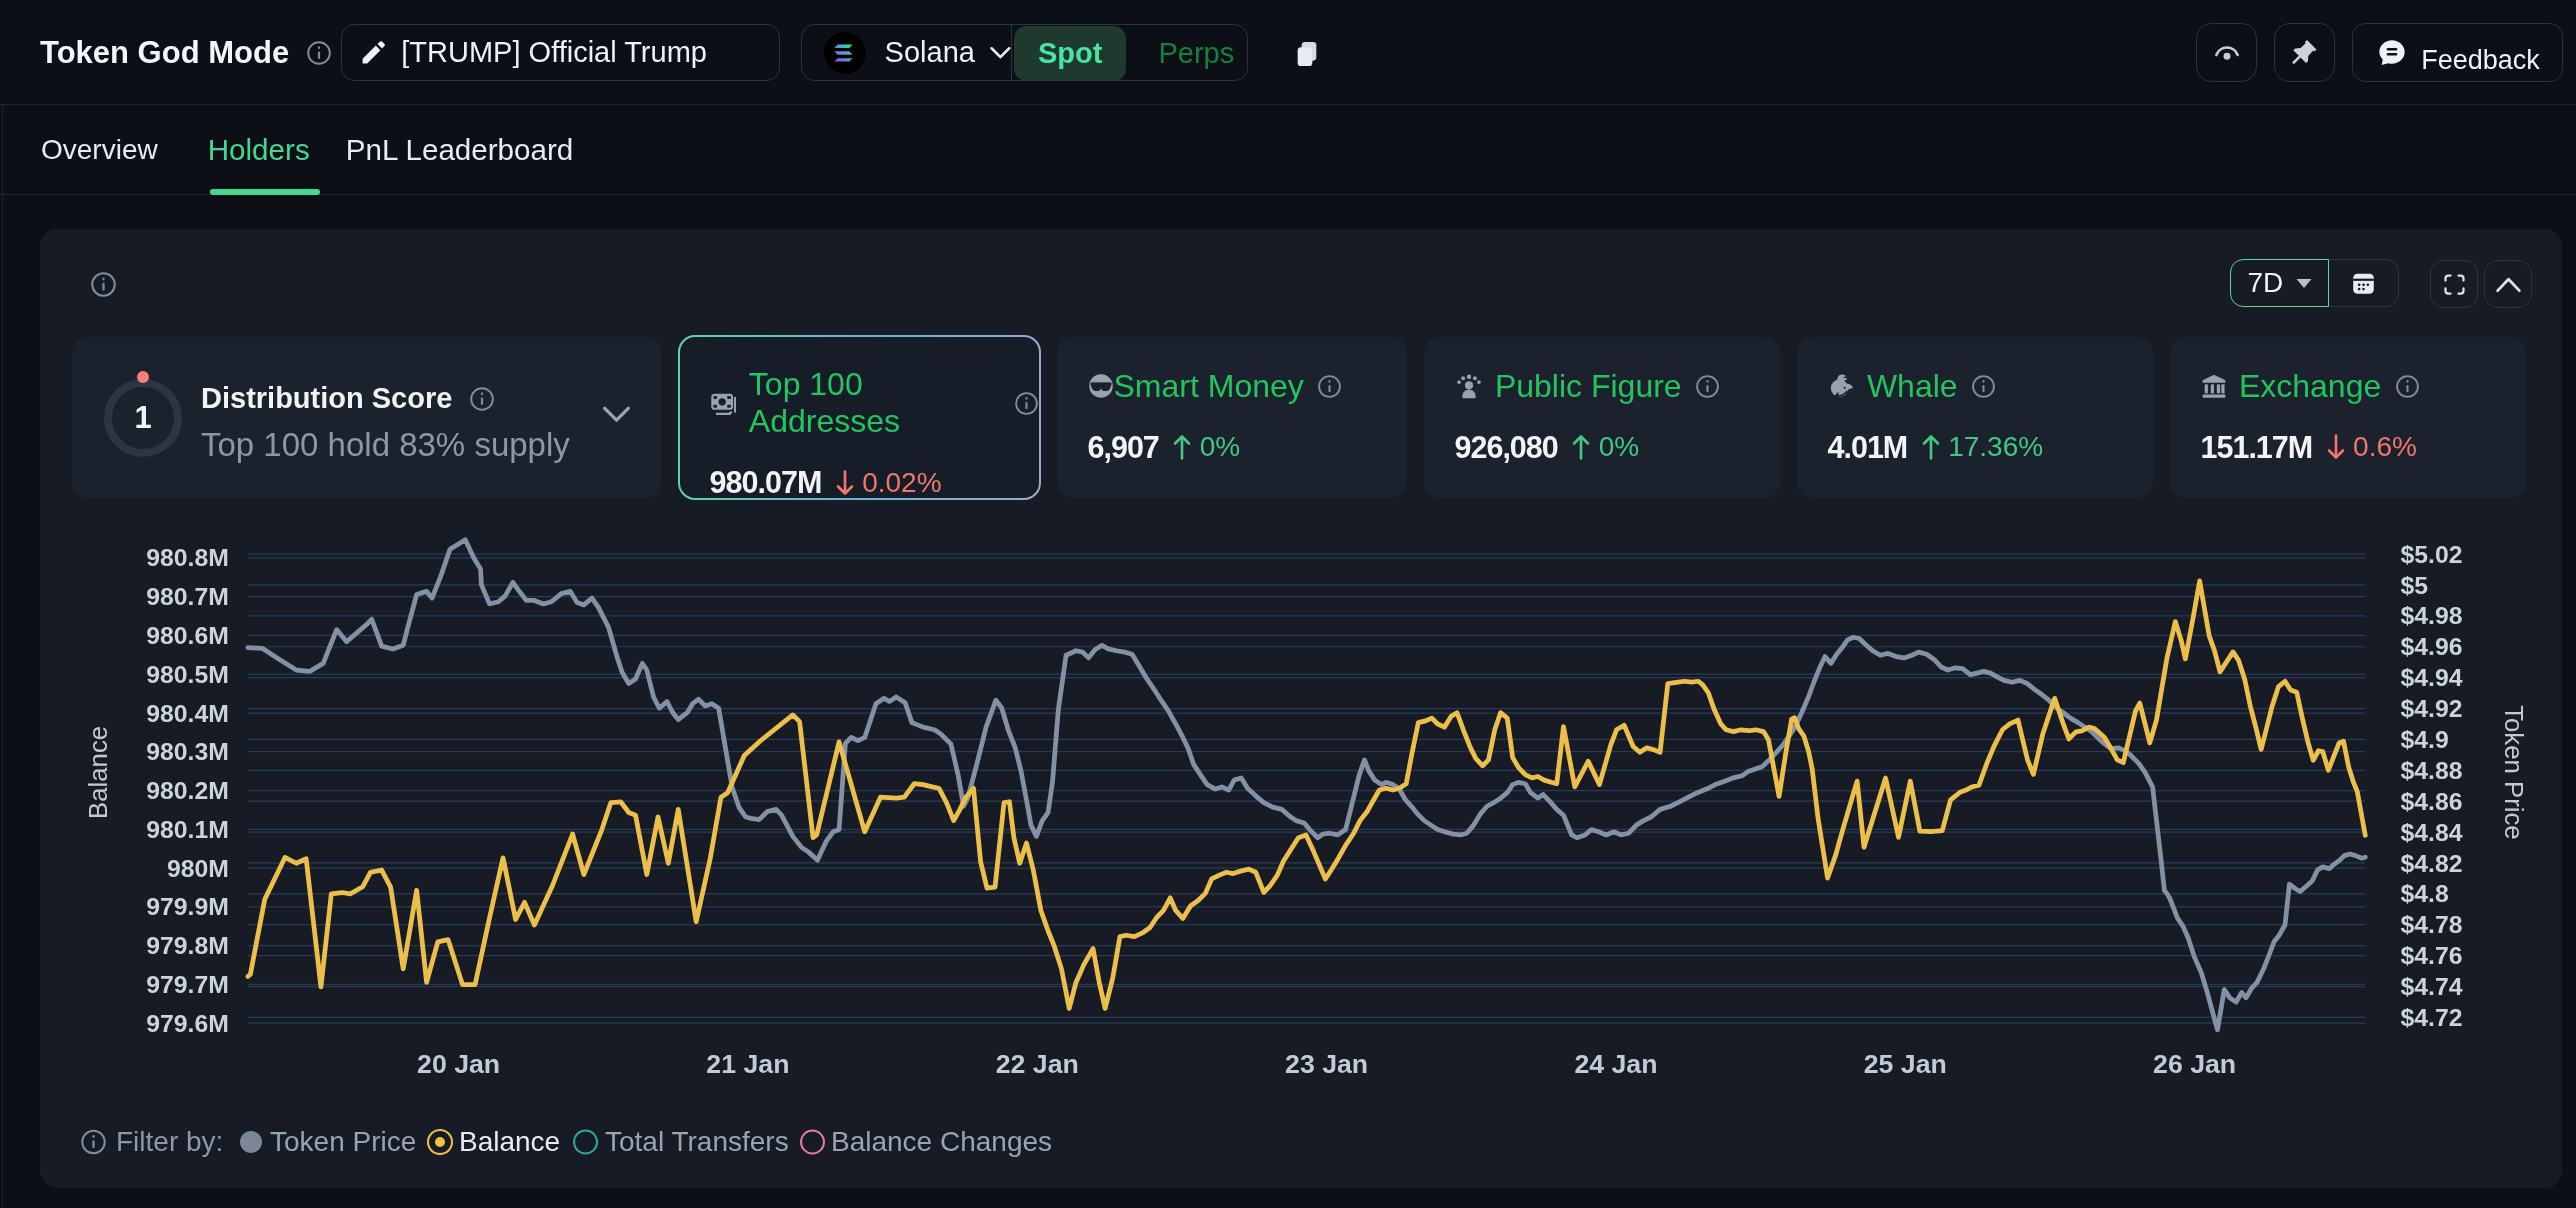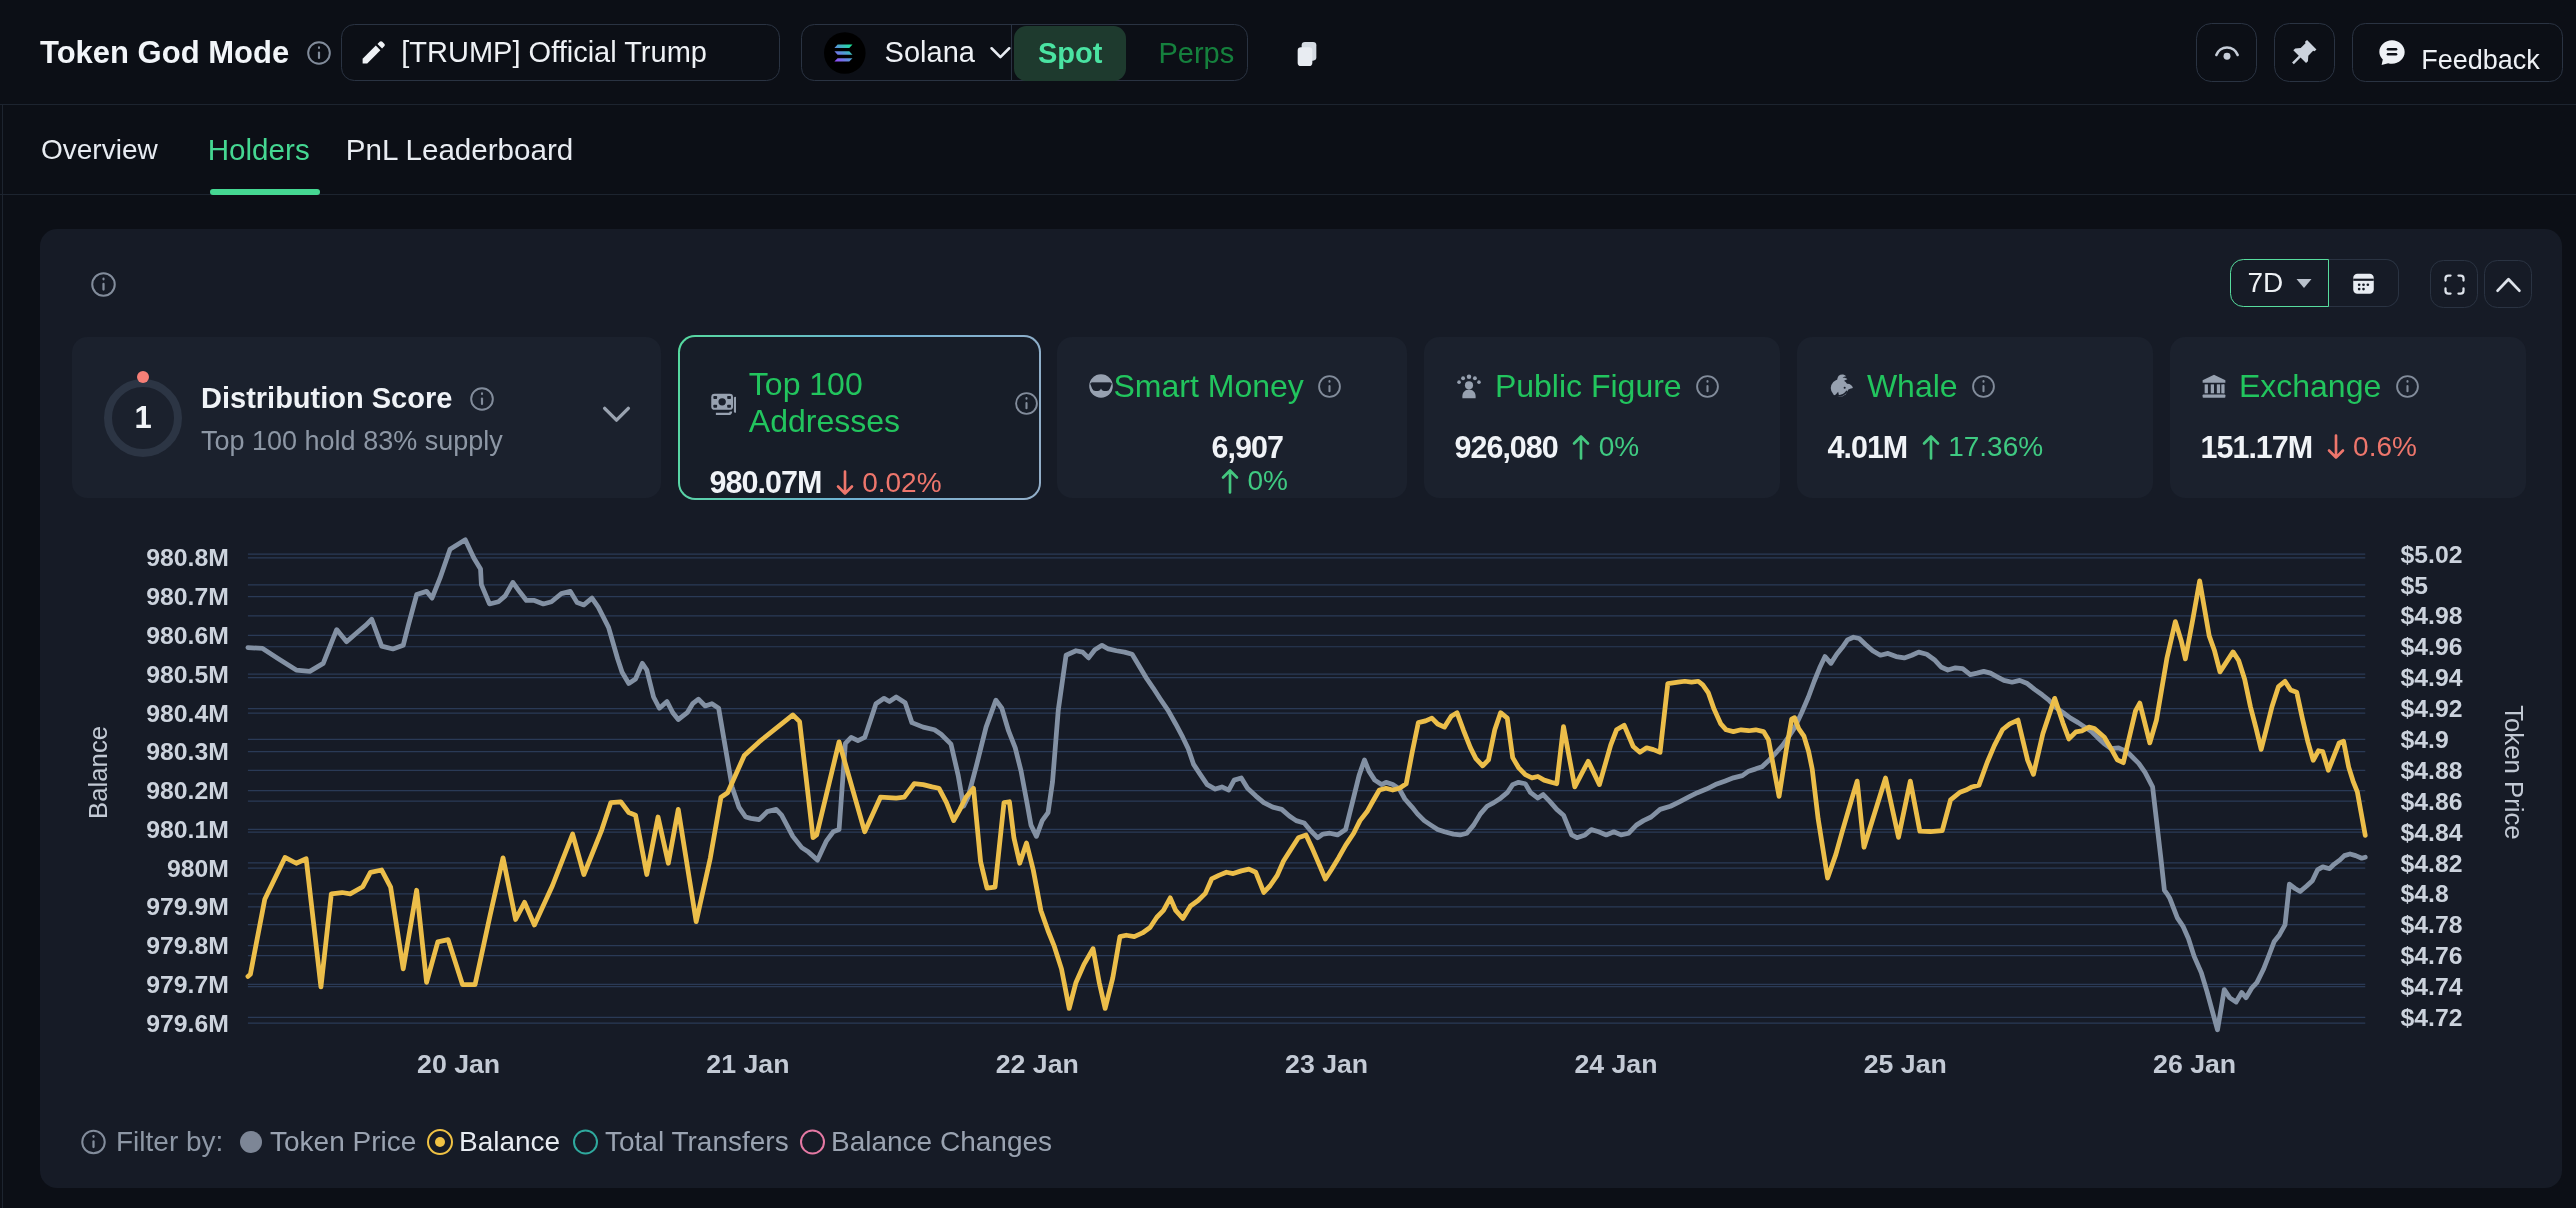--- a/index.html
+++ b/index.html
@@ -143,21 +143,21 @@
   <div class="row" style="margin:45px 0 0 129px;">
     <span style="font-size:29px;font-weight:700;color:#f0f3f7;">Distribution Score</span>
     <span style="margin-left:17px;display:flex;">
         <svg width="26" height="26" viewBox="0 0 24 24" fill="none">
           <circle cx="12" cy="12" r="10" stroke="#828c9b" stroke-width="1.8"></circle>
           <rect x="11" y="10.5" width="2" height="7" rx="1" fill="#828c9b"></rect>
           <rect x="11" y="5.8" width="2" height="2.6" rx="1.3" fill="#828c9b"></rect>
         </svg>
       </span>
   </div>
-  <div style="margin:11.4px 0 0 129px;font-size:27px;color:#8d97a5;">Top 100 hold 83% supply</div>
+  <div style="margin:11.4px 0 0 129px;font-size:33px;color:#8d97a5;">Top 100 hold 83% supply</div>
   <svg class="abs" style="right:30.5px;top:69px;" width="29" height="17" viewBox="0 0 30 18" fill="none">
     <path d="M2.5 2.5 15 15 27.5 2.5" stroke="#9aa3b0" stroke-width="3.6" stroke-linecap="round" stroke-linejoin="round"></path>
   </svg>
 </div>
 
 <div class="abs" style="left:678px;top:335px;width:363px;height:165px;border-radius:17px;background:linear-gradient(100deg,#55da9e,#6fb2d4,#93aec8);"></div>
 <div class="abs" style="left:680px;top:337px;width:359px;height:161px;background:#171d28;border-radius:15.3px;overflow:hidden;">
   <div class="row" style="margin:29px 0 0 29.6px;">
     <svg width="29" height="23" viewBox="0 0 32 26" fill="none">
   <rect x="1.5" y="1.5" width="26" height="19" rx="4" fill="#97a1b0"></rect>
@@ -195,21 +195,21 @@
 </svg>
       <span class="stat-t" style="margin-left:0;">Smart Money</span>
     <span style="margin-left:13.3px;display:flex;">
         <svg width="25" height="25" viewBox="0 0 24 24" fill="none">
           <circle cx="12" cy="12" r="10" stroke="#828c9b" stroke-width="1.8"></circle>
           <rect x="11" y="10.5" width="2" height="7" rx="1" fill="#828c9b"></rect>
           <rect x="11" y="5.8" width="2" height="2.6" rx="1.3" fill="#828c9b"></rect>
         </svg>
       </span>
   </div>
-  <div class="row" style="margin:25px 0 0 30.5px;flex-direction:column;">
+  <div class="row" style="margin:25px 0 0 30.5px;">
     <span class="stat-v">6,907</span>
     <span class="delta green"><svg width="20" height="28" viewBox="0 0 21 29" style="margin-right:7.6px;">
           <path d="M10.5 26.5V3.5M3.2 10.8 10.5 3.5l7.3 7.3" stroke="#45c77f" stroke-width="2.8" fill="none" stroke-linecap="round" stroke-linejoin="round"></path>
         </svg>0%</span>
   </div>
 
 </div>
 <div class="abs" style="left:1424px;top:337px;width:356px;height:161px;background:#1b212d;border-radius:15.3px;">
   <div class="row" style="margin:30.5px 0 0 30.5px;">
     <svg width="28" height="27" viewBox="0 0 36 34" fill="#97a1b0">

